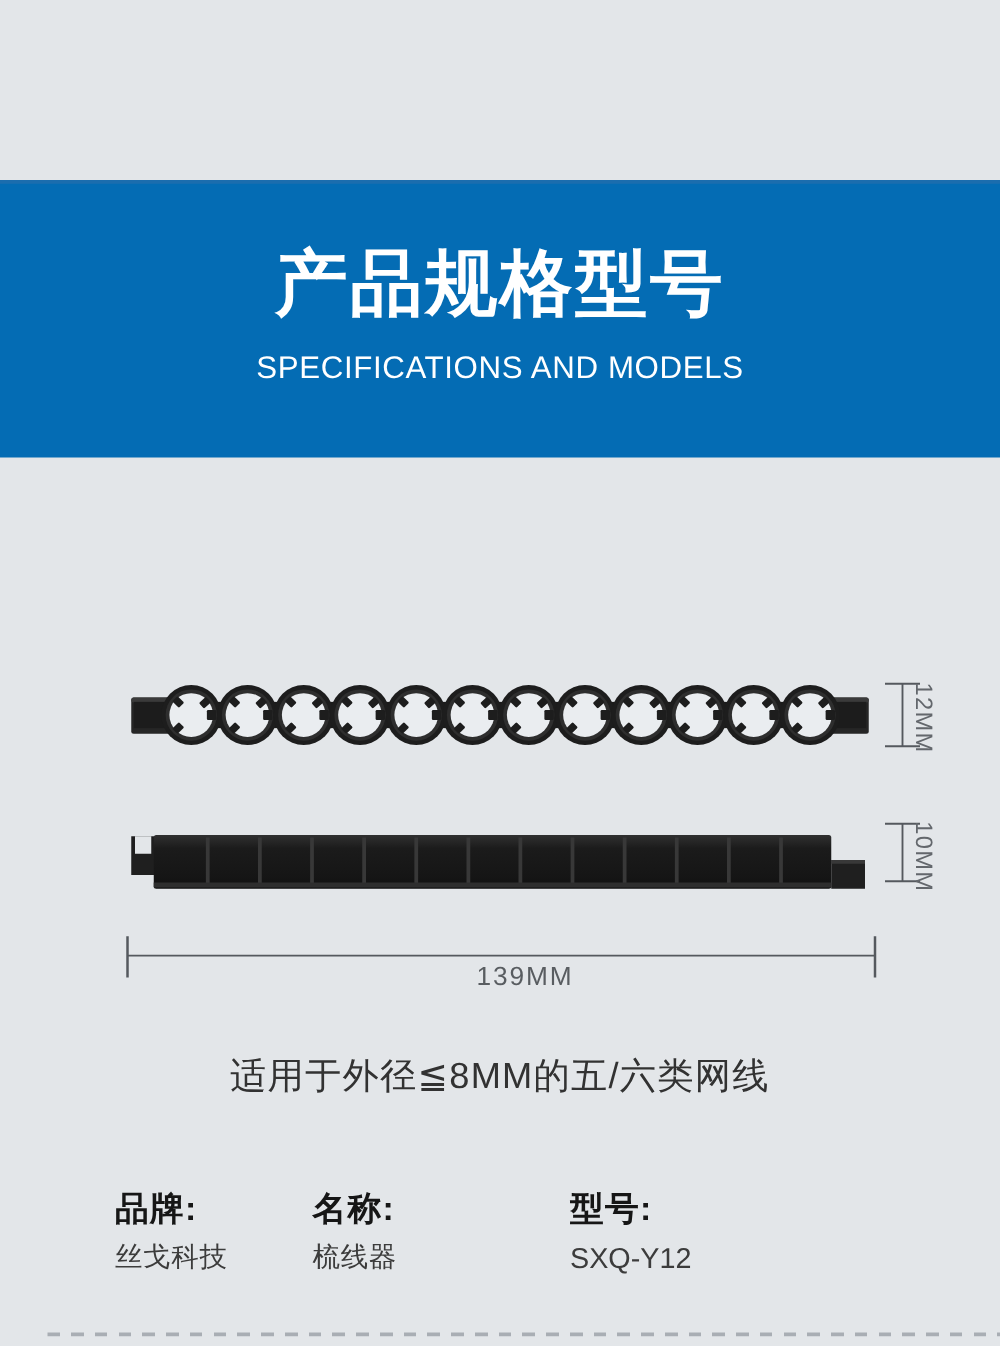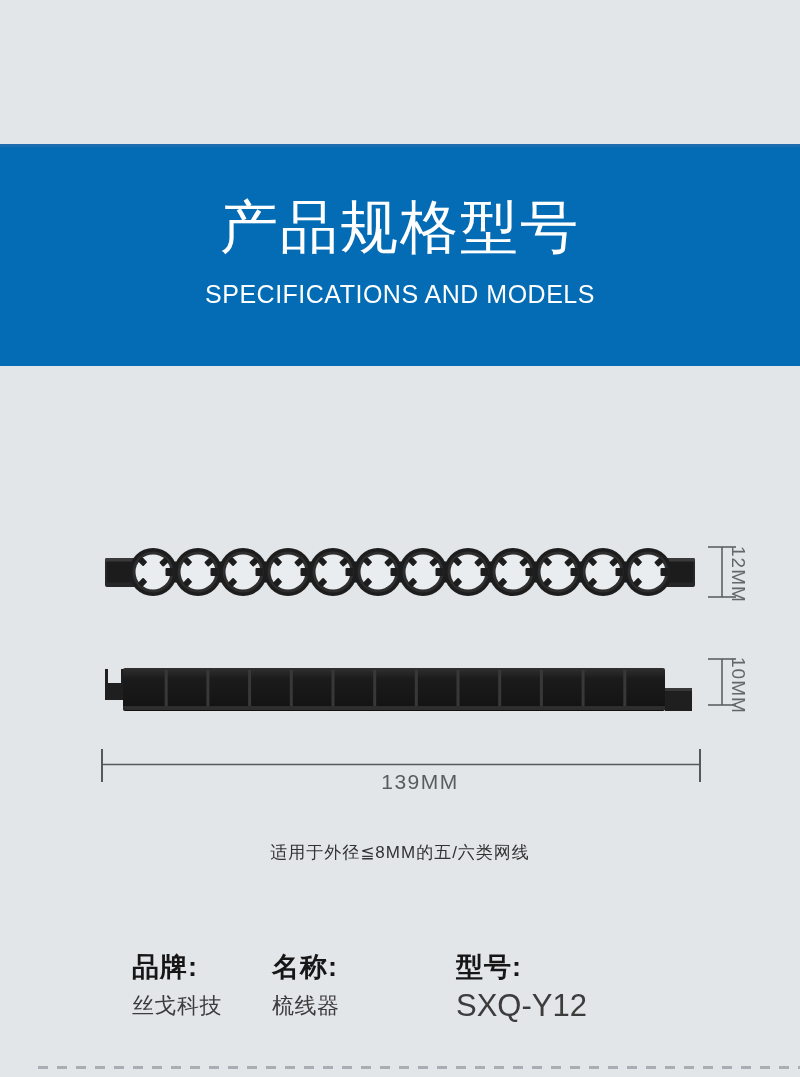--- a/index.html
+++ b/index.html
@@ -26,21 +26,21 @@
   }
   .banner{
     position:absolute;left:0;top:144px;width:800px;height:222px;
     background:var(--banner-blue);
     border-top:3px solid #1b6dae;
   }
   .banner-title{
     position:absolute;left:0;top:51px;width:100%;
     text-align:center;
     color:var(--banner-text);
-    font-size:58px;line-height:1;font-weight:400;
+    font-size:58px;line-height:1;font-weight:700;
     letter-spacing:2px;
   }
   .banner-subtitle{
     position:absolute;left:0;top:135px;width:100%;
     text-align:center;
     color:var(--banner-text);
     font-size:25px;line-height:1;font-weight:400;
     letter-spacing:0.5px;
   }
   .figure-svg{position:absolute;left:0;top:530px;width:800px;height:290px;}
@@ -55,36 +55,36 @@
   .dim-label-10{left:729px;top:657px;}
   .dim-label-length{
     position:absolute;left:0;top:770px;width:800px;
     text-align:center;
     color:#595d61;font-size:21px;letter-spacing:1.5px;padding-left:40px;
   }
   .note-text{
     position:absolute;left:0;top:841px;width:800px;
     text-align:center;
     color:var(--text-dark);
-    font-size:17px;letter-spacing:1px;
+    font-size:29px;letter-spacing:1px;
   }
   .spec-col{position:absolute;top:950px;}
   .spec-col .spec-label{
     color:var(--label-black);
     font-size:27px;font-weight:bold;letter-spacing:1px;line-height:34px;
   }
   .spec-col .spec-value{
     margin-top:9px;
     color:var(--value-gray);
     font-size:22px;line-height:26px;letter-spacing:0.5px;text-align:center;
   }
-  .spec-brand{left:92px;margin-left:40px;}
-  .spec-name{left:272px;}
+  .spec-brand{left:92px;}
+  .spec-name{left:250px;}
   .spec-model{left:456px;}
-  .spec-model .spec-value{font-size:31px;letter-spacing:0;}
+  .spec-model .spec-value{font-size:23px;letter-spacing:0;}
   .dashed-divider{
     position:absolute;left:38px;top:1066px;width:762px;height:3px;
     background:repeating-linear-gradient(90deg,var(--dash-gray) 0 10px,transparent 10px 19px);
   }
   .dimline{stroke:var(--dim-line);stroke-width:1.5;}
   .dimtick{stroke:#55595e;stroke-width:2;}
 </style>
 </head>
 <body>
 

